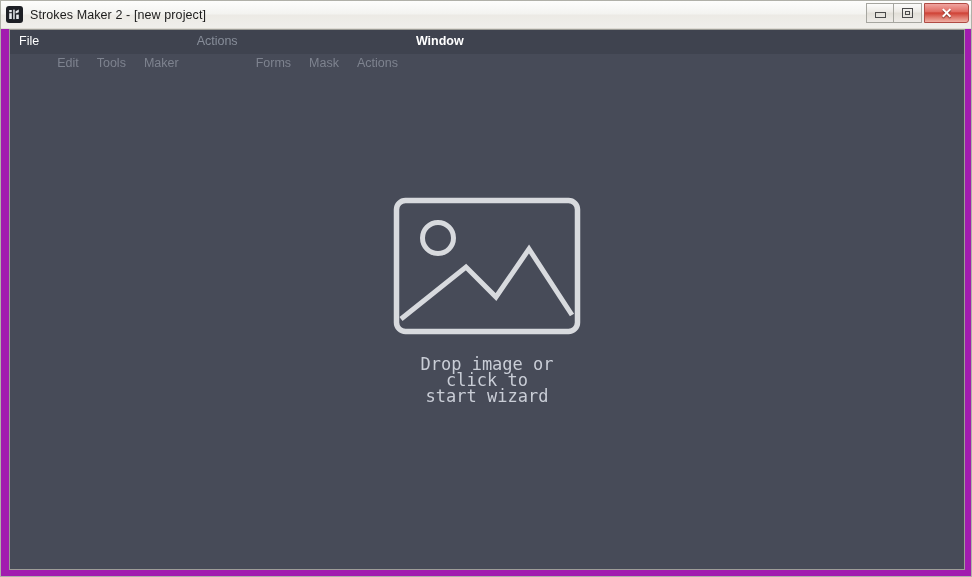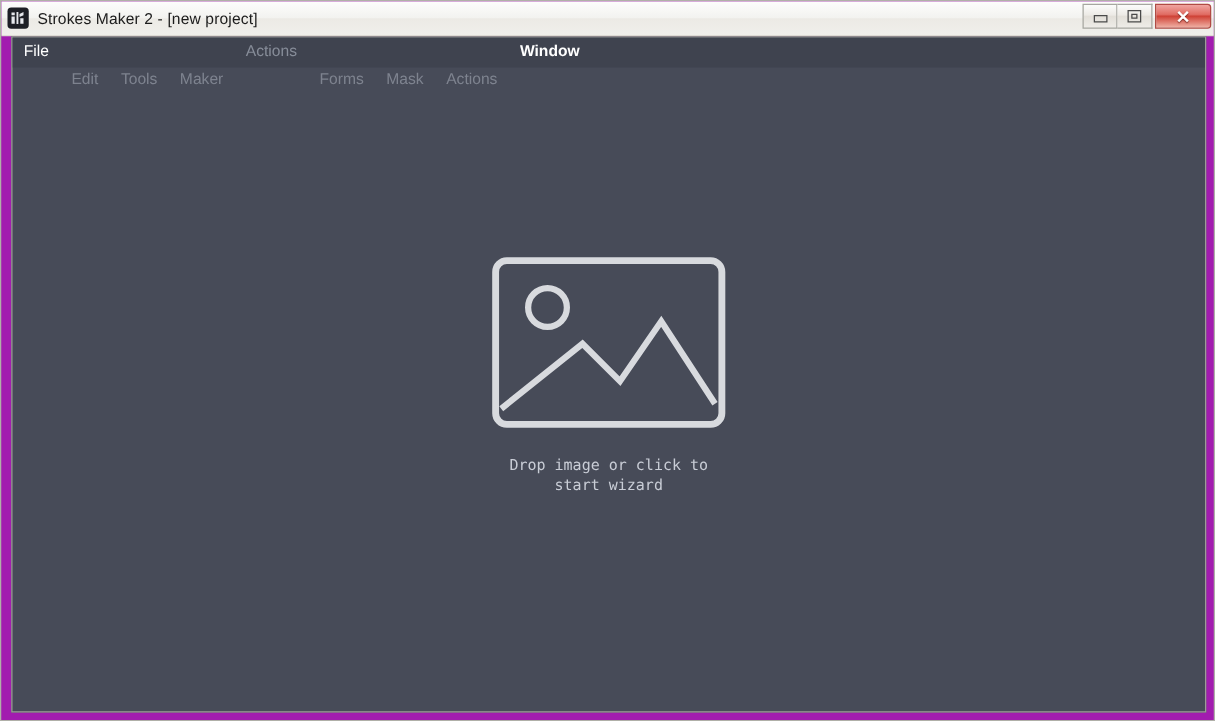--- a/index.html
+++ b/index.html
@@ -166,21 +166,21 @@
 
   #placeholder-icon {
     width: 190px;
     height: 140px;
     display: block;
   }
 
   #drop-hint {
     margin-top: 20px;
     font-family: "DejaVu Sans Mono", "Liberation Mono", monospace;
-    font-size: 12px;
+    font-size: 17px;
     line-height: 16px;
     color: #c9cdd6;
     text-align: center;
     max-width: 170px;
     white-space: pre-line;
     letter-spacing: 0px;
   }
 </style>
 </head>
 <body>

